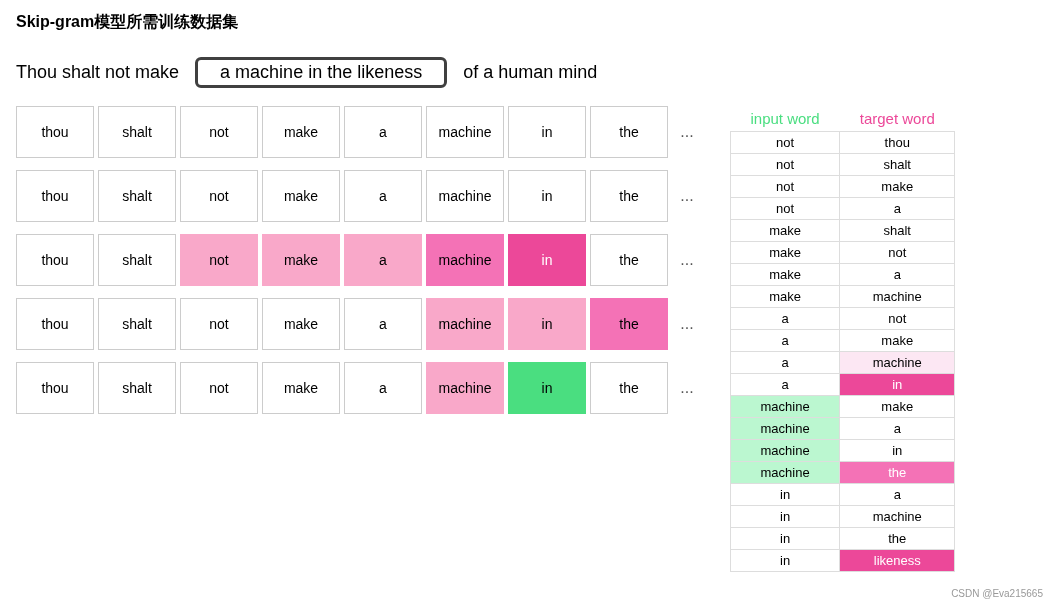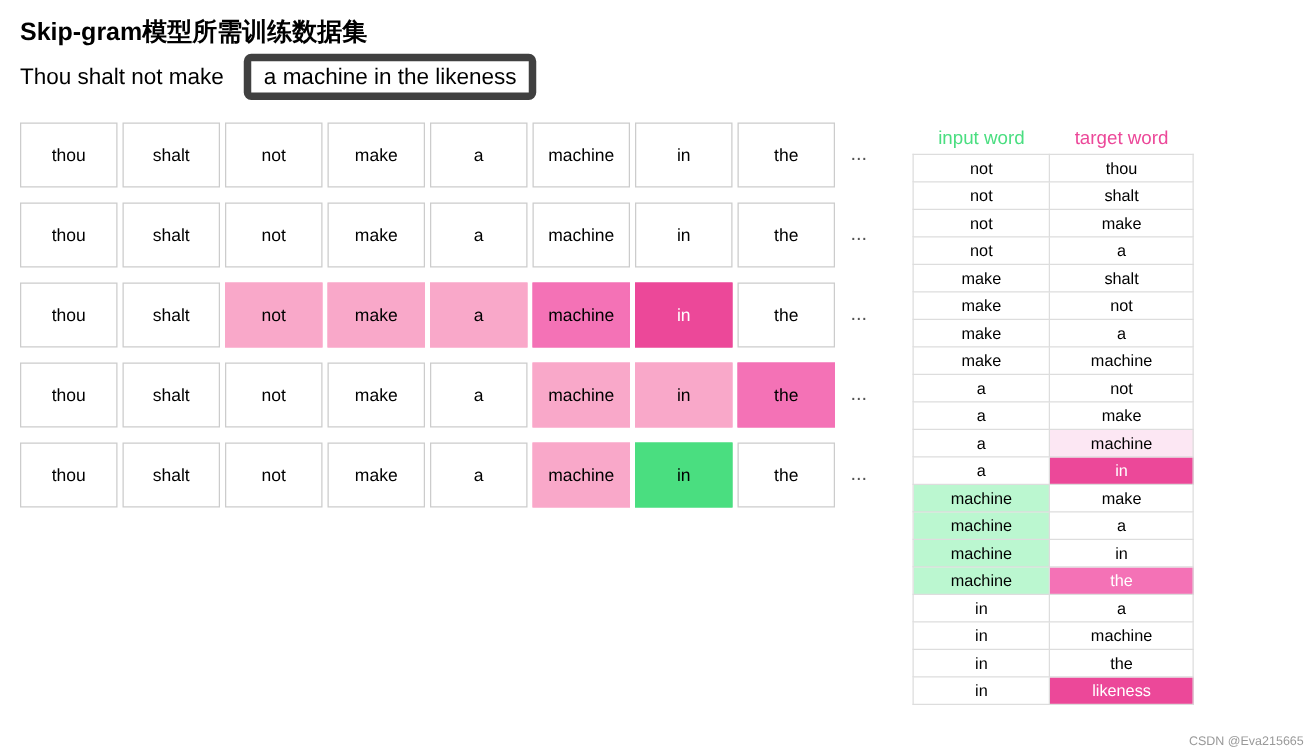--- a/index.html
+++ b/index.html
@@ -11,37 +11,37 @@
       overflow: hidden;
       position: relative;
     }
 
     .page-container {
       padding: 12px 16px;
       background: #fff;
     }
 
     .title {
-      font-size: 20px;
+      font-size: 16px;
       font-weight: bold;
-      margin-bottom: 4px;
+      margin-bottom: 24px;
     }
 
     .sentence-line {
       font-size: 18px;
       margin-bottom: 18px;
       display: flex;
       align-items: center;
       gap: 16px;
     }
 
     .sentence-highlight {
-      border: 6px solid #404040;
+      border: 3px solid #404040;
       border-radius: 6px;
-      padding: 2px 10px;
+      padding: 2px 22px;
       color: #000;
     }
 
     .main-content {
       display: flex;
       gap: 8px;
       align-items: flex-start;
     }
 
     .rows-section {
@@ -145,20 +145,21 @@
   </style>
 </head>
 <body>
 
 <div class="page-container">
   <div class="title">Skip-gram模型所需训练数据集</div>
 
   <div class="sentence-line">
     <span>Thou shalt not make</span>
     <span class="sentence-highlight">a machine in the likeness</span>
+    <span>of a human mind</span>
   </div>
 
   <div class="main-content">
     <div class="rows-section" id="rows-container">
         <div class="word-row">
           <div class="word-cell">thou</div>
           <div class="word-cell">shalt</div>
           <div class="word-cell">not</div>
           <div class="word-cell">make</div>
           <div class="word-cell">a</div>

